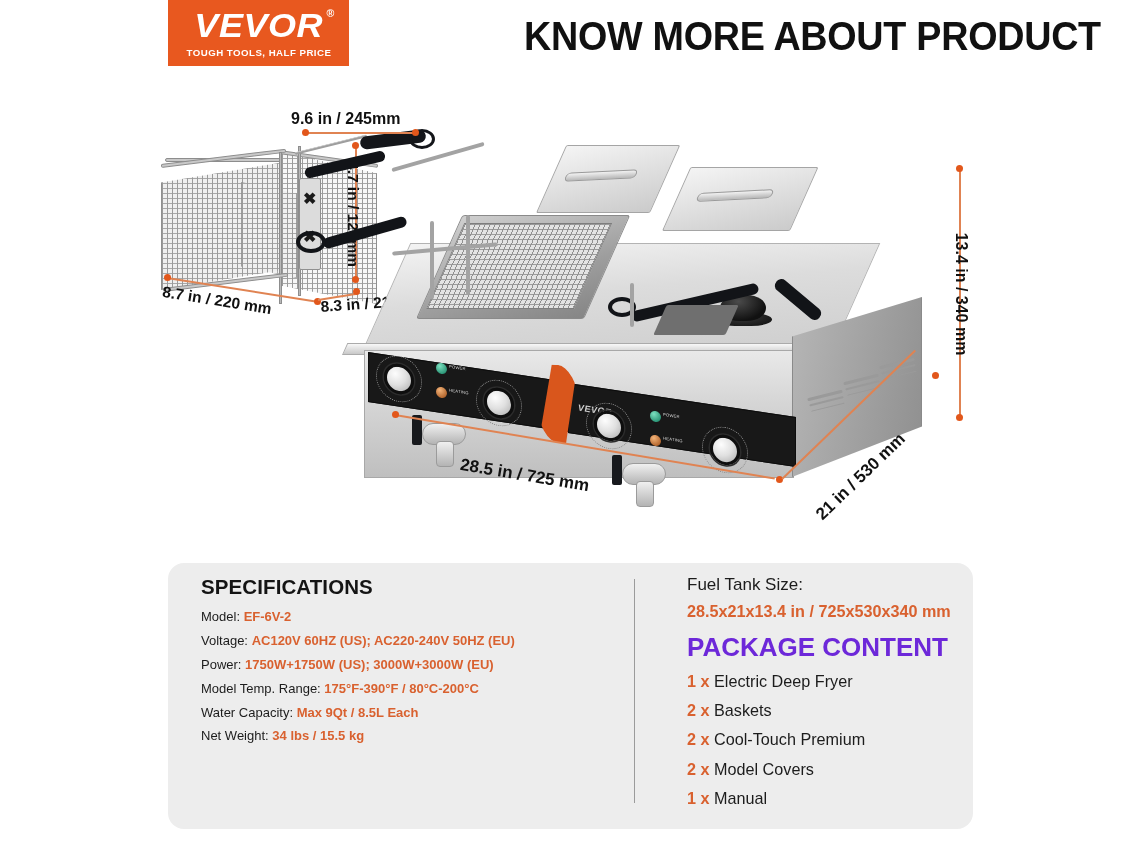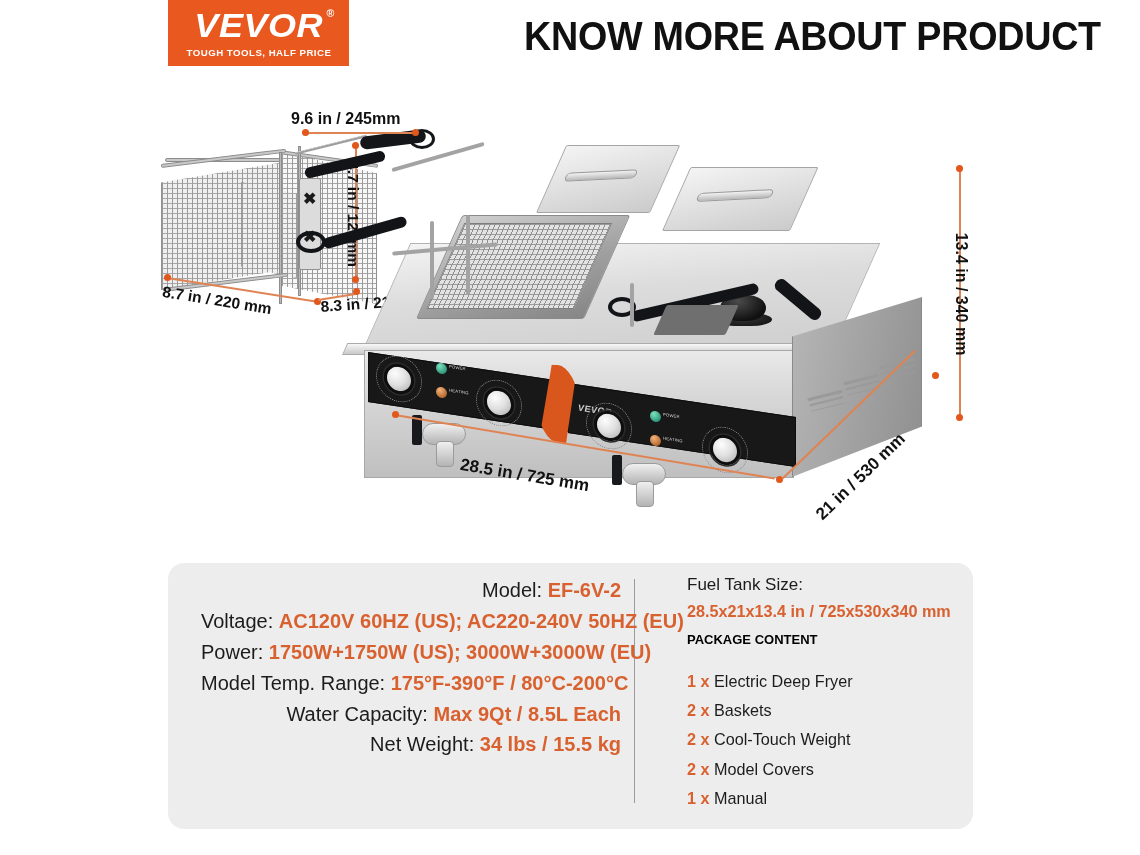--- a/index.html
+++ b/index.html
@@ -233,30 +233,29 @@
     width: 1px; height: 224px; background: #9b9b9b;
   }
   #spec-col { position: absolute; left: 33px; top: 12px; width: 420px; }
   #pkg-col  { position: absolute; left: 519px; top: 12px; width: 270px; }
 
   .sec-head {
     font-size: 20.5px; font-weight: 700; color: #141414;
     letter-spacing: 0.1px; margin-bottom: 6px;
   }
   .spec-row {
-    font-size: 20px; color: #1c1c1c; line-height: 1.0;
+    font-size: 13px; color: #1c1c1c; line-height: 1.0;
     padding: 5.4px 0 5.4px 0;
     white-space: nowrap;
-    text-align: right;
   }
   .spec-row .v { color: #D9612F; font-weight: 700; }
 
   #fuel-label { font-size: 17px; color: #1c1c1c; padding-bottom: 7px; }
   #fuel-value { font-size: 16.2px; color: #D9612F; font-weight: 700; padding-bottom: 11px; white-space: nowrap; }
-  #pkg-head { font-size: 13px; font-weight: 700; color: #000000; margin-bottom: 20px; }
+  #pkg-head { font-size: 26px; font-weight: 700; color: #6d28d9; margin-bottom: 4px; }
   .pkg-row { font-size: 16.2px; color: #1c1c1c; padding: 5.1px 0; white-space: nowrap; }
   .pkg-row .q { color: #D9612F; font-weight: 700; }
 </style>
 </head>
 <body>
 
 <div id="logo-box">
   <div id="logo-wordmark">
     <span>VEVOR</span><span id="logo-reg">®</span>
   </div>
@@ -399,20 +398,21 @@
   <div class="dimline h" style="left:782px; top:408px; width:185px; transform:rotate(-44deg); transform-origin:left center;"></div>
   <div class="dot" style="left:932px; top:302px;"></div>
   <div class="dimlabel" style="left:812px; top:440px; font-size:17px; transform:rotate(-44deg); transform-origin:left top;">21 in / 530 mm</div>
 
 </div>
 
 <div id="spec-panel">
   <div id="spec-divider"></div>
 
   <div id="spec-col">
+    <div class="sec-head">SPECIFICATIONS</div>
 
     <div class="spec-row">
       <span>Model:</span>
       <span class="v">EF-6V-2</span>
     </div>
     <div class="spec-row">
       <span>Voltage:</span>
       <span class="v">AC120V 60HZ (US); AC220-240V 50HZ (EU)</span>
     </div>
     <div class="spec-row">
@@ -442,21 +442,21 @@
     <div class="pkg-row">
       <span class="q">1 x</span>
       <span>Electric Deep Fryer</span>
     </div>
     <div class="pkg-row">
       <span class="q">2 x</span>
       <span>Baskets</span>
     </div>
     <div class="pkg-row">
       <span class="q">2 x</span>
-      <span>Cool-Touch Weight</span>
+      <span>Cool-Touch Premium</span>
     </div>
     <div class="pkg-row">
       <span class="q">2 x</span>
       <span>Model Covers</span>
     </div>
     <div class="pkg-row">
       <span class="q">1 x</span>
       <span>Manual</span>
     </div>
   </div>

